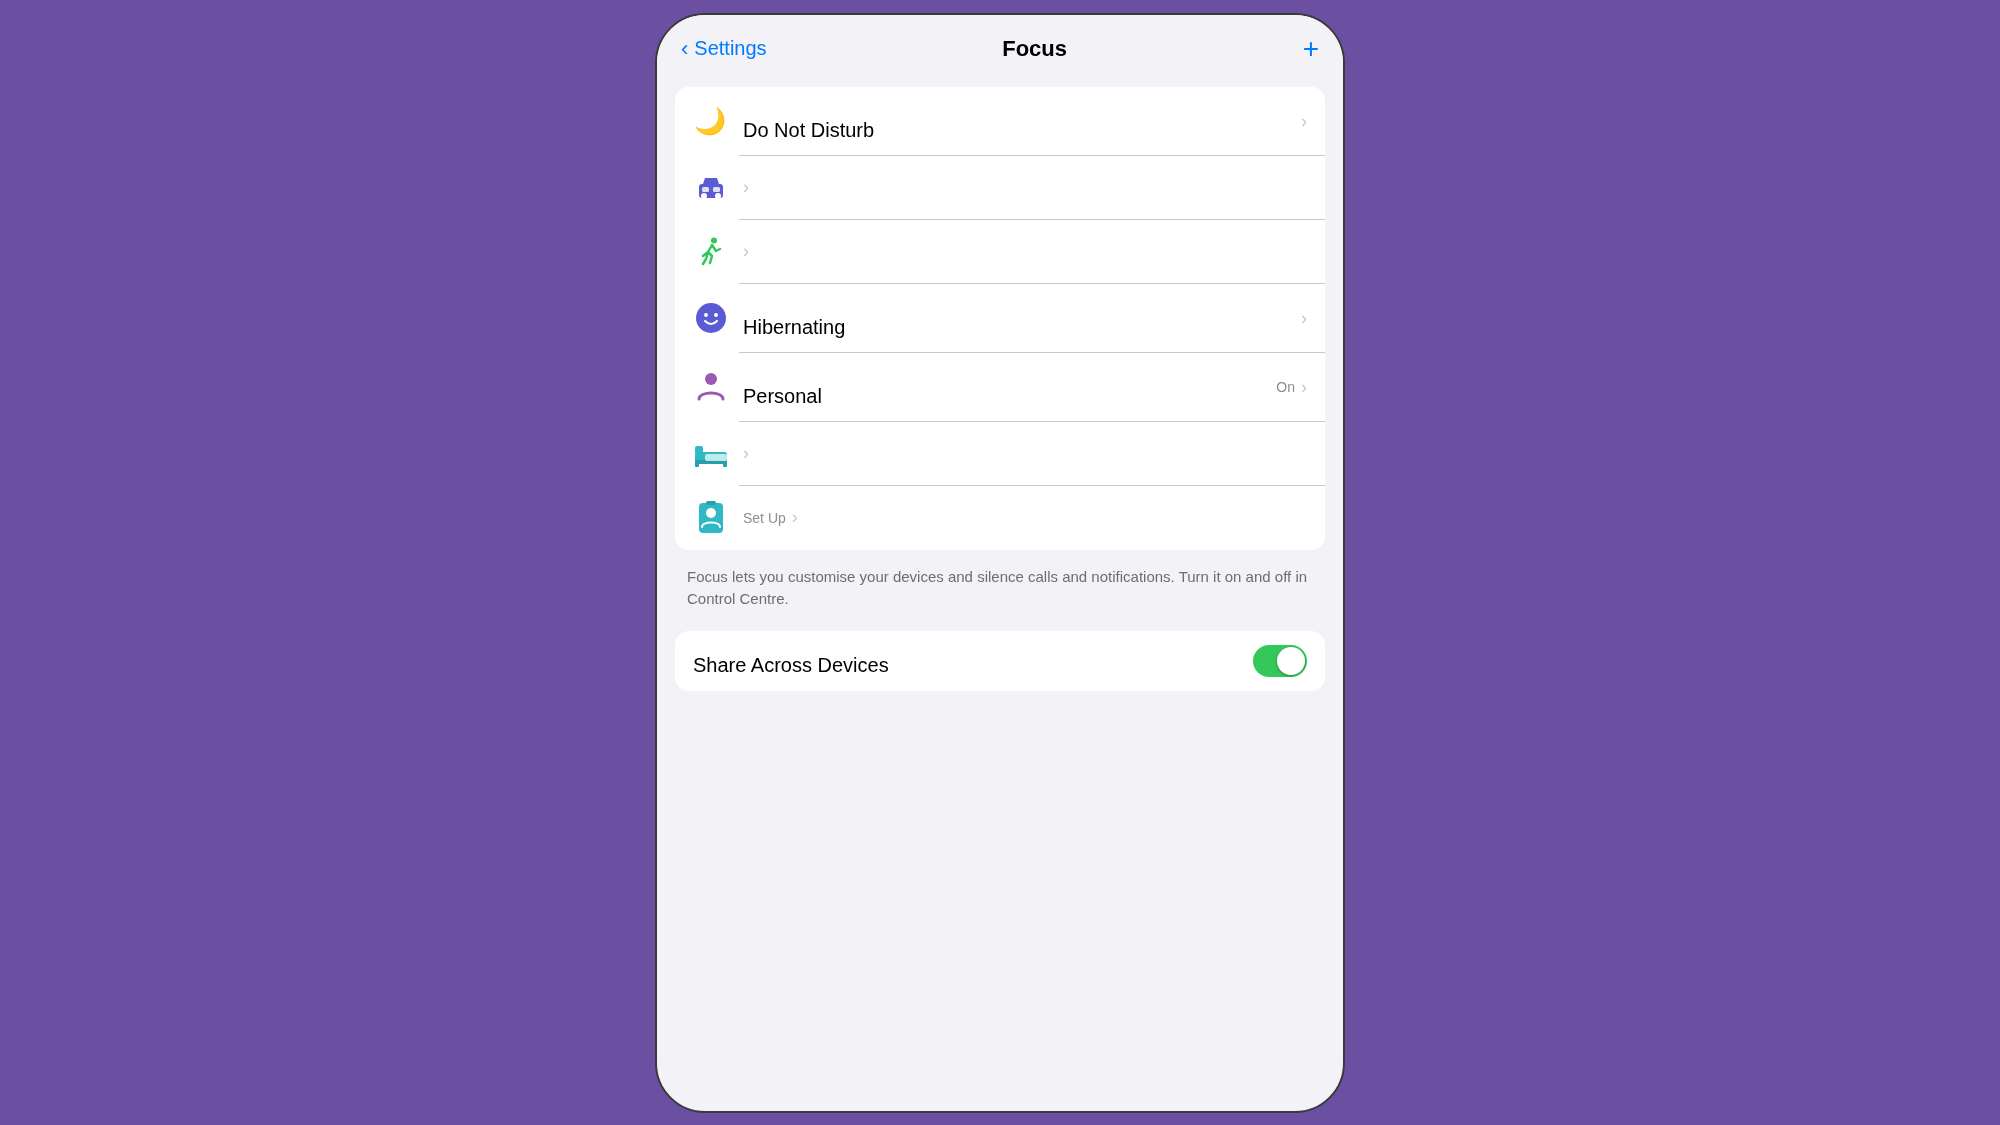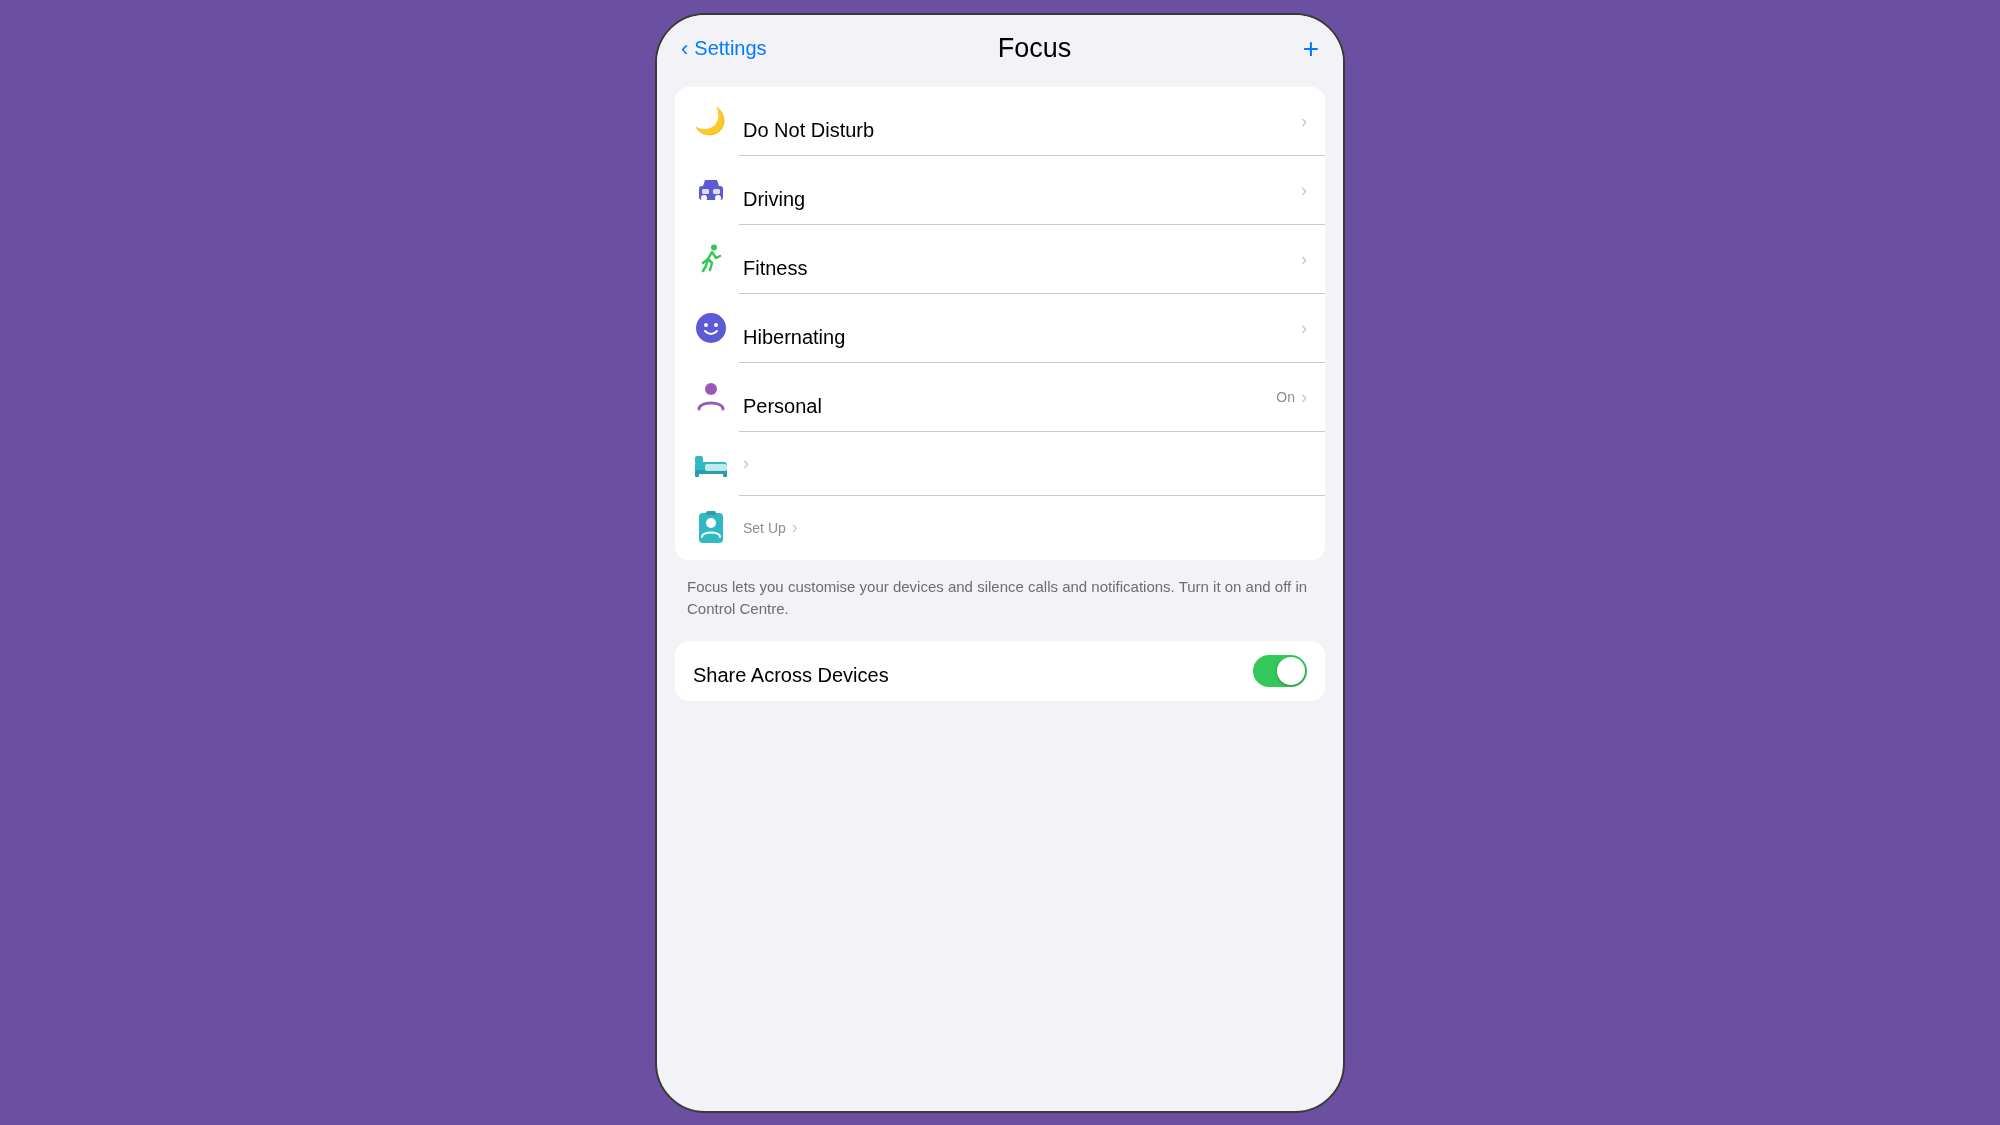--- a/index.html
+++ b/index.html
@@ -37,22 +37,22 @@
       font-size: 20px;
       cursor: pointer;
       text-decoration: none;
       gap: 4px;
     }
     .nav-back .chevron {
       font-size: 22px;
       margin-right: 2px;
     }
     .nav-title {
-      font-size: 27px;
-      font-weight: 400;
+      font-size: 22px;
+      font-weight: 700;
       color: #000;
     }
     .nav-add {
       color: #007aff;
       font-size: 28px;
       cursor: pointer;
       font-weight: 300;
     }
     .content {
       flex: 1;
@@ -208,32 +208,30 @@
         <div class="item-icon car-icon">
           <svg width="30" height="28" viewBox="0 0 30 28" fill="none" xmlns="http://www.w3.org/2000/svg">
             <rect x="3" y="10" width="24" height="14" rx="3" fill="#5b5bd6"></rect>
             <path d="M7 10 L9 4 H21 L23 10Z" fill="#5b5bd6"></path>
             <circle cx="8" cy="22" r="3" fill="white"></circle>
             <circle cx="22" cy="22" r="3" fill="white"></circle>
             <rect x="6" y="13" width="7" height="5" rx="1.5" fill="white" opacity="0.8"></rect>
             <rect x="17" y="13" width="7" height="5" rx="1.5" fill="white" opacity="0.8"></rect>
           </svg>
         </div>
-        <span class="item-label">Driving</span>
         <span class="item-chevron">›</span>
       </div>
 
       <div class="list-item">
         <div class="item-icon runner-icon">
           <svg width="26" height="30" viewBox="0 0 26 30" fill="#34c759" xmlns="http://www.w3.org/2000/svg">
             <circle cx="16" cy="3.5" r="3" fill="#34c759"></circle>
             <path d="M14 8 L10 15 L5 19 M14 8 L18 14 L22 12 M10 15 L8 22 L5 27 M10 15 L14 19 L12 26" stroke="#34c759" stroke-width="2.5" stroke-linecap="round" stroke-linejoin="round" fill="none"></path>
           </svg>
         </div>
-        <span class="item-label">Fitness</span>
         <span class="item-chevron">›</span>
       </div>
 
       <div class="list-item">
         <div class="item-icon smile-icon">
           <svg width="34" height="34" viewBox="0 0 34 34" xmlns="http://www.w3.org/2000/svg">
             <circle cx="17" cy="17" r="15" fill="#5b5bd6"></circle>
             <circle cx="12" cy="14" r="2" fill="white"></circle>
             <circle cx="22" cy="14" r="2" fill="white"></circle>
             <path d="M11 20 Q17 26 23 20" stroke="white" stroke-width="2" stroke-linecap="round" fill="none"></path>

